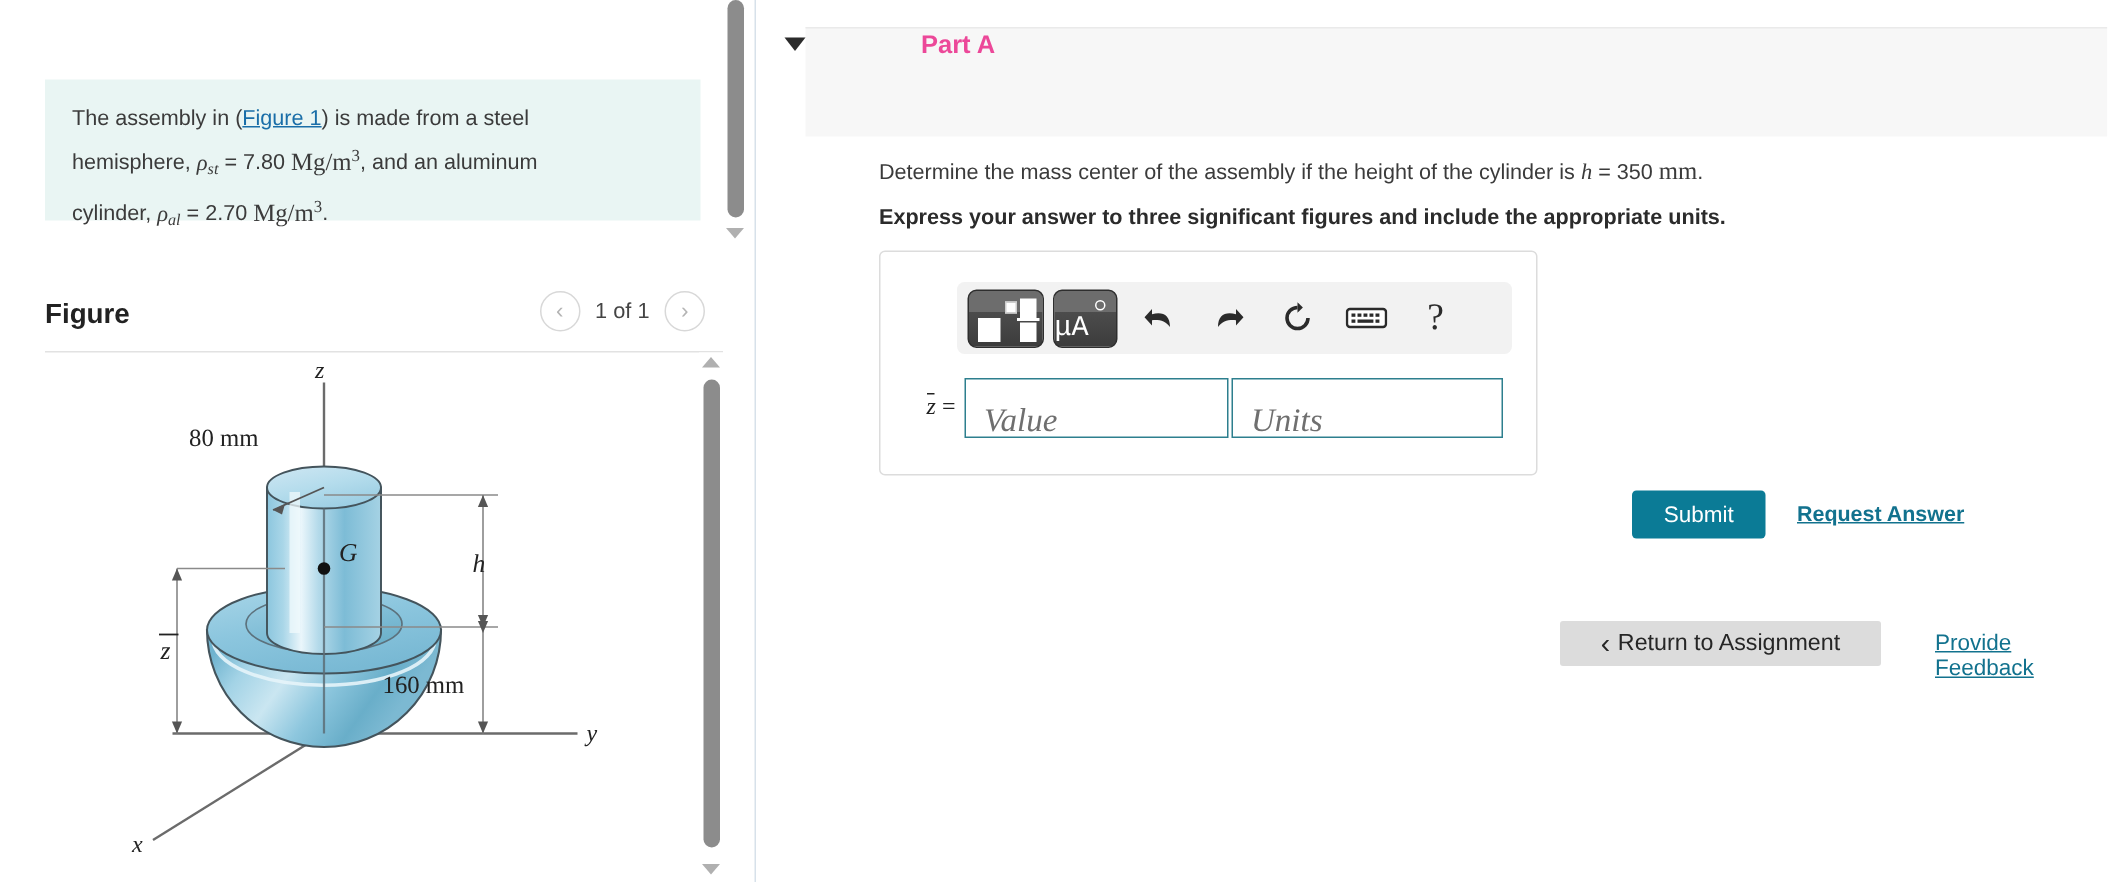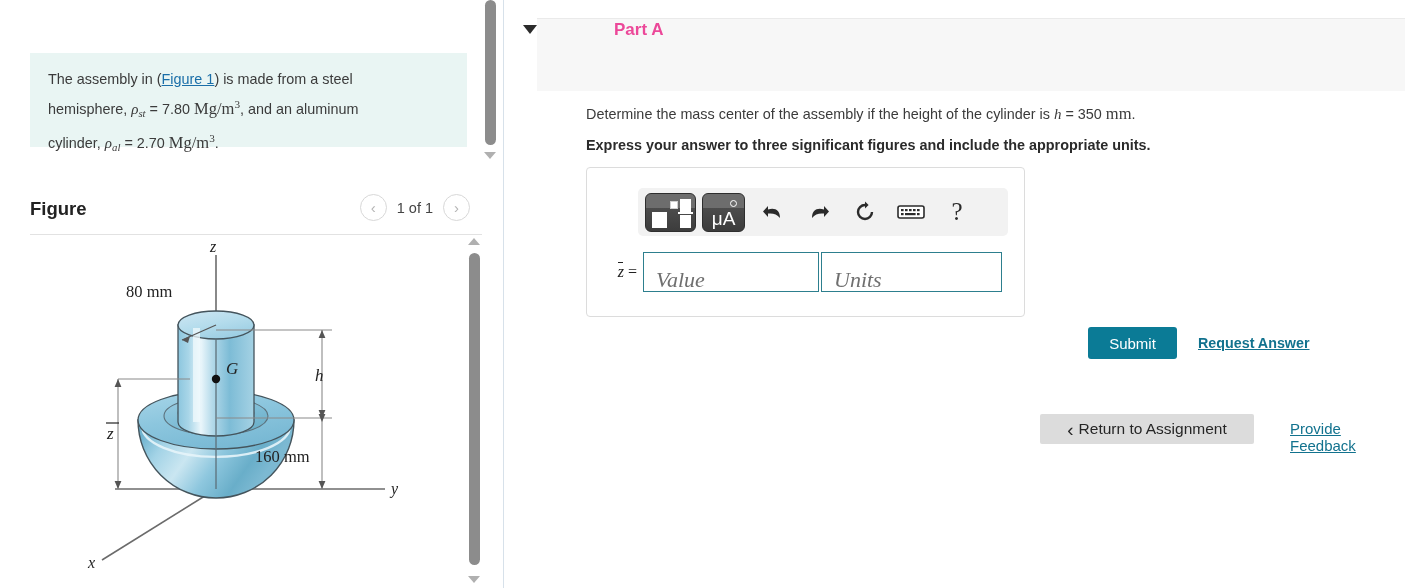--- a/index.html
+++ b/index.html
@@ -239,23 +239,22 @@
   }
   .tb-darkbtn.sq2 { width: 43px; }
   .tmpl-a { position: absolute; left: 6px;  top: 18px; width: 15px; height: 16px; background: #fff; }
   .tmpl-b { position: absolute; left: 24px; top: 7px;  width: 8px;  height: 8px;  background: #fff; border: 1px solid #cfcfcf; box-sizing: border-box; }
   .tmpl-c { position: absolute; left: 34px; top: 5px;  width: 11px; height: 13px; background: #fff; }
   .tmpl-d { position: absolute; left: 34px; top: 21px; width: 11px; height: 13px; background: #fff; }
   .tmpl-line { position: absolute; left: 32px; top: 18px; width: 15px; height: 2px; background: #fff; }
   .ua-text {
     position: absolute;
     left: 0; right: 0; bottom: 3px;
-    text-align: center;
     color: #fff;
-    font-family: Liberation Sans, sans-serif;
+    font-family: Liberation Mono, monospace;
     font-size: 19px;
     line-height: 1;
   }
   .tb-icon {
     width: 44px; height: 40px;
     display: flex;
     align-items: center;
     justify-content: center;
     cursor: pointer;
     color: #2b2b2b;

